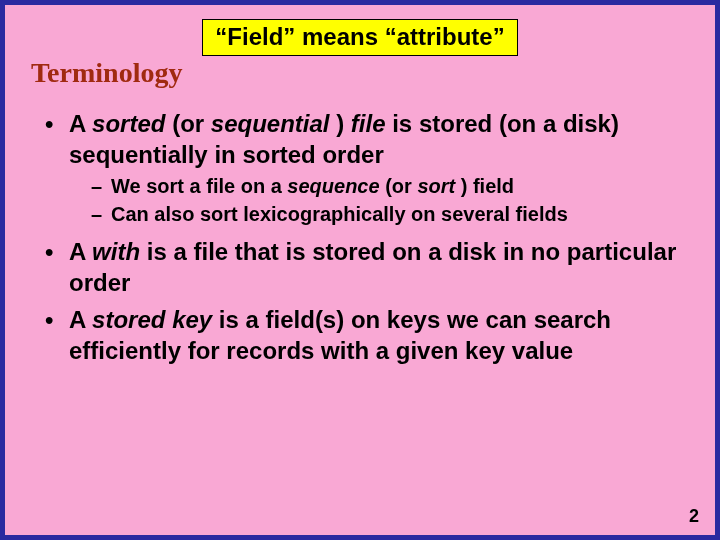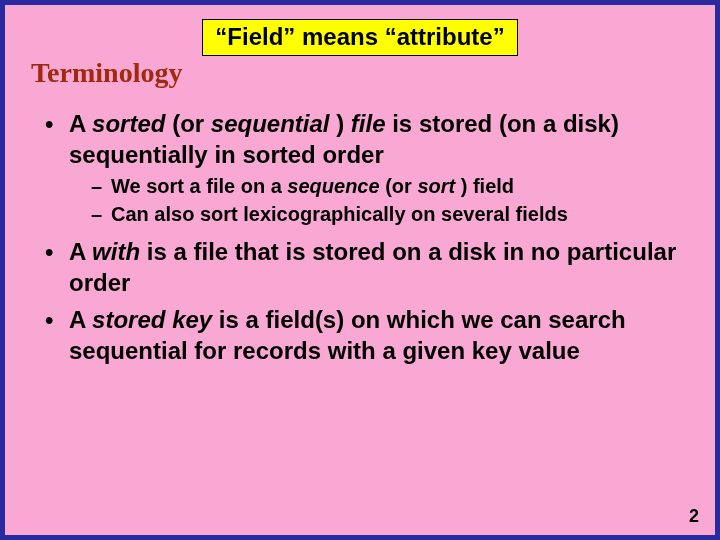--- a/index.html
+++ b/index.html
@@ -112,19 +112,19 @@
           <span>Can also sort lexicographically on several fields</span>
         </li>
       </ul>
     </li>
 
     <li>
       <span>A </span><i>with</i><span> is a file that is stored on a disk in no particular order</span>
     </li>
 
     <li>
-      <span>A </span><i>stored key</i><span> is a field(s) on which we can search sequential for records with a given key value</span>
+      <span>A </span><i>stored key</i><span> is a field(s) on keys we can search efficiently for records with a given key value</span>
     </li>
 
   </ul>
 
   <div class="pagenum">2</div>
 </div>
 
 </body></html>

